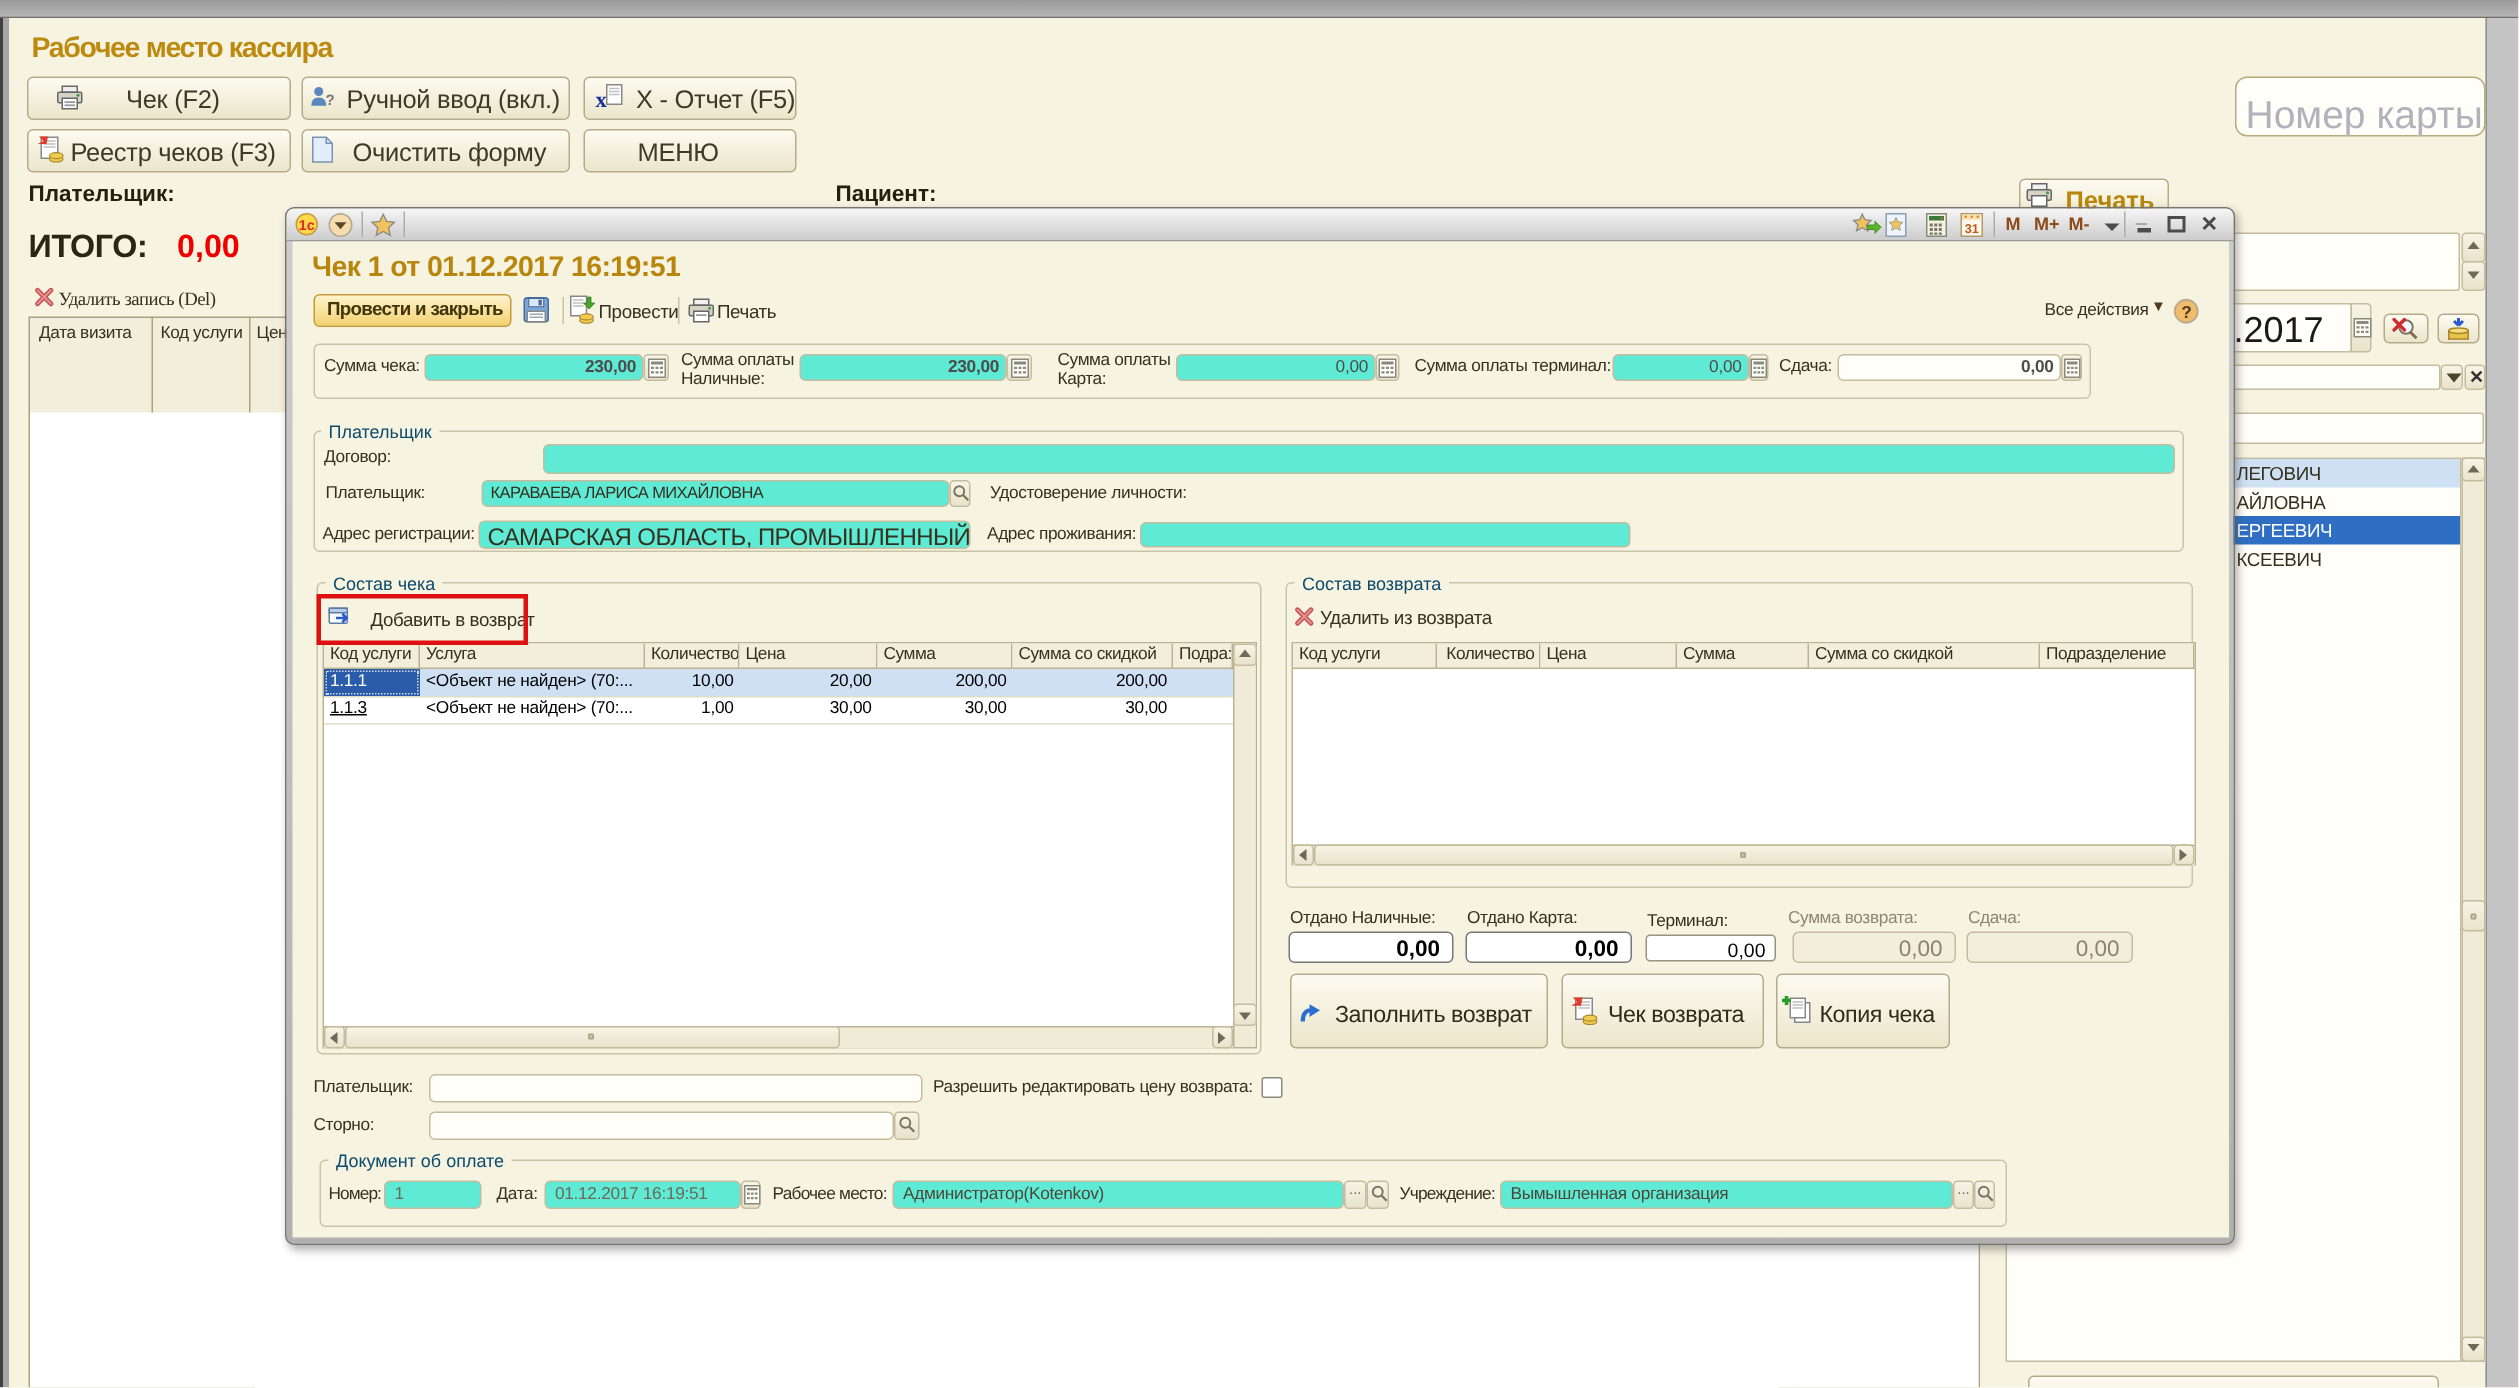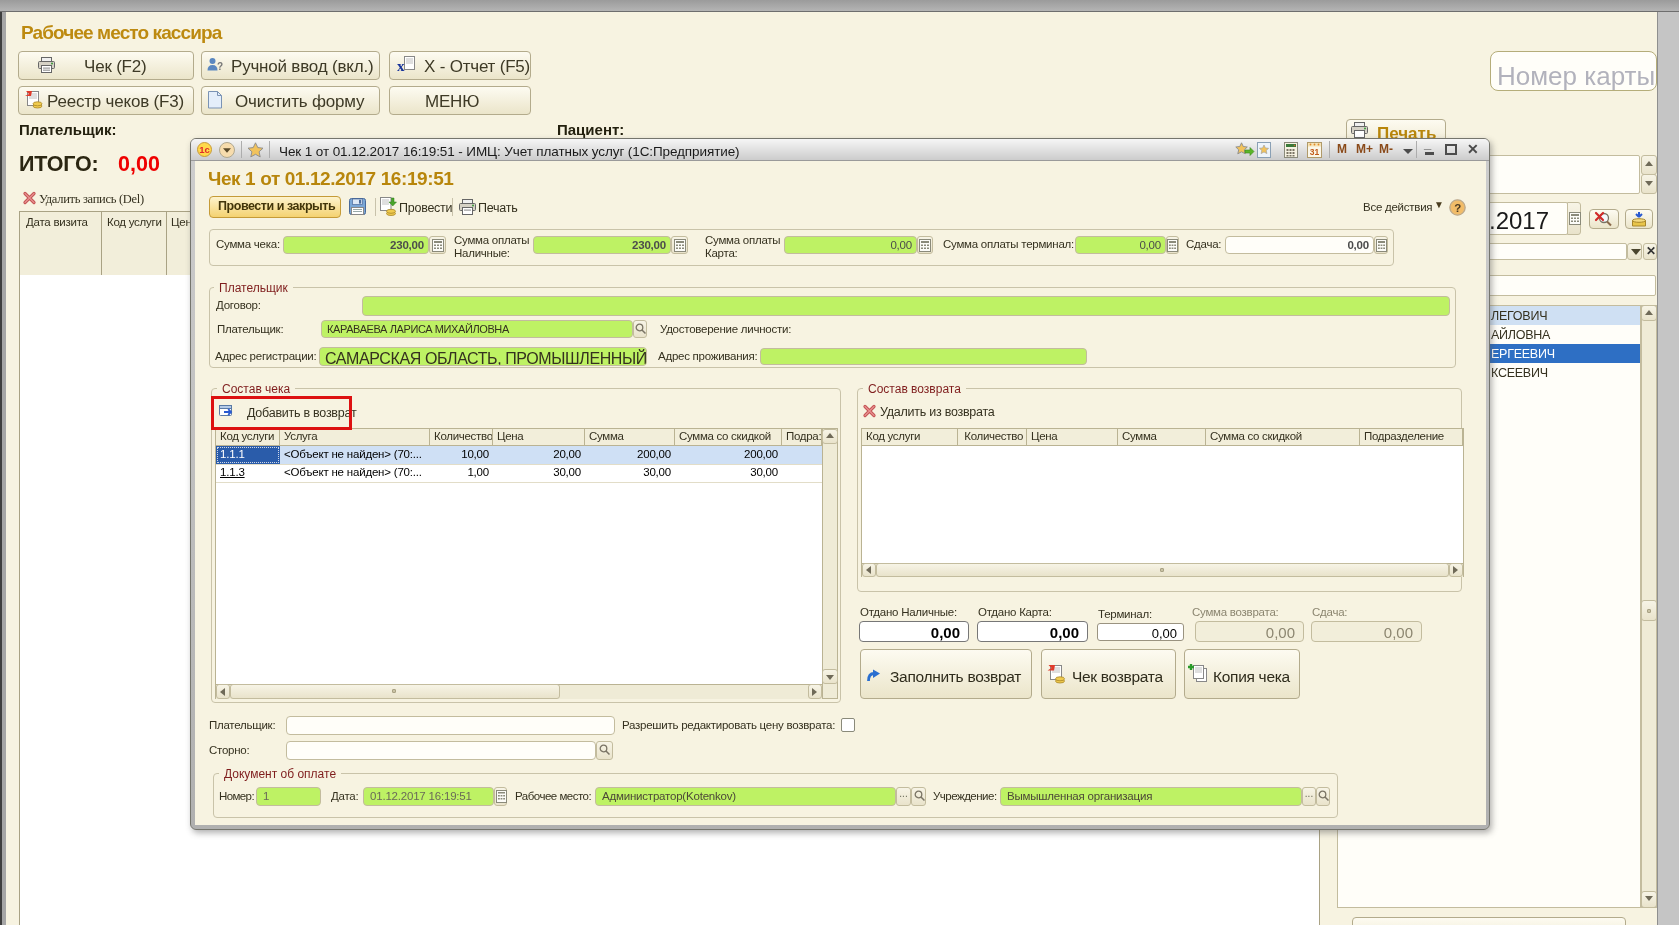--- a/index.html
+++ b/index.html
@@ -2,25 +2,25 @@
 <html><head>
 <meta charset="utf-8">
 <style>
 html,body{margin:0;padding:0;}
 #root{position:relative;width:1679px;height:925px;background:#f7f3e1;overflow:hidden;
   font-family:"Liberation Sans",sans-serif;}
 .a{position:absolute;}
 .lab{position:absolute;font-size:11.5px;letter-spacing:-0.25px;color:#35311f;white-space:nowrap;}
 .glab{position:absolute;font-size:11.5px;letter-spacing:-0.25px;color:#8c8670;white-space:nowrap;}
 .b17{position:absolute;font-size:17px;letter-spacing:-0.2px;color:#3e3a26;white-space:nowrap;}
-.fld{position:absolute;background:#bef264;border:1px solid #c3bc9e;border-radius:4px;box-sizing:border-box;font-size:11.5px;letter-spacing:-0.2px;color:#35311f;white-space:nowrap;overflow:hidden;}
+.fld{position:absolute;background:#5eead4;border:1px solid #c3bc9e;border-radius:4px;box-sizing:border-box;font-size:11.5px;letter-spacing:-0.2px;color:#35311f;white-space:nowrap;overflow:hidden;}
 .wfld{position:absolute;background:#fffef9;border:1px solid #c3bc9e;border-radius:4px;box-sizing:border-box;font-size:11.5px;letter-spacing:-0.2px;color:#35311f;white-space:nowrap;overflow:hidden;}
 .btn{position:absolute;background:linear-gradient(#fdfbf1,#ebe5ca);border:1px solid #b3ab8c;border-radius:4px;box-sizing:border-box;color:#3e3a26;}
 .gb{position:absolute;border:1px solid #c9c3a9;border-radius:4px;box-sizing:border-box;}
-.gbl{position:absolute;background:#f7f3e1;padding:0 5px;font-size:12px;color:#7f1d1d;white-space:nowrap;}
+.gbl{position:absolute;background:#f7f3e1;padding:0 5px;font-size:12px;color:#0c4a6e;white-space:nowrap;}
 .th{position:absolute;background:#f2eeda;border-right:1px solid #bab393;border-bottom:1px solid #bab393;box-sizing:border-box;font-size:11.5px;letter-spacing:-0.3px;color:#35311f;padding:1px 0 0 4px;white-space:nowrap;overflow:hidden;}
 .cell{position:absolute;box-sizing:border-box;font-size:11.5px;letter-spacing:-0.2px;padding:2px 4px 0 4px;white-space:nowrap;overflow:hidden;}
 .num{text-align:right;}
 .calcbtn{position:absolute;background:linear-gradient(#f7f4e6,#e9e3cb);border:1px solid #c3bc9e;border-radius:3px;box-sizing:border-box;}
 svg{position:absolute;overflow:visible;}
 .tu{position:absolute;width:0;height:0;border-left:4px solid transparent;border-right:4px solid transparent;border-bottom:5px solid #6f6a58;}
 .td{position:absolute;width:0;height:0;border-left:4px solid transparent;border-right:4px solid transparent;border-top:5px solid #6f6a58;}
 .tl{position:absolute;width:0;height:0;border-top:4px solid transparent;border-bottom:4px solid transparent;border-right:5px solid #6f6a58;}
 .trr{position:absolute;width:0;height:0;border-top:4px solid transparent;border-bottom:4px solid transparent;border-left:5px solid #6f6a58;}
 .grip{position:absolute;width:4px;height:4px;background:#c9c2a4;border:1px solid #a9a284;border-radius:1px;box-sizing:border-box;}
@@ -170,21 +170,20 @@
 <div class="td" style="left:1631px;top:249px;border-left-width:5px;border-right-width:5px;border-top-width:6px;border-top-color:#4a452e;"></div>
 <div class="a" style="left:1646px;top:244px;font-size:12px;font-weight:bold;color:#333;">✕</div>
 <div class="tu" style="left:1645px;top:310px;"></div>
 <div class="grip" style="left:1647px;top:609px;"></div>
 <div class="td" style="left:1645px;top:896px;"></div>
 
 <div class="a" style="left:190px;top:138px;width:1300px;height:692px;background:linear-gradient(#cdcdcd,#b0b0b0);border:1px solid #75756d;border-radius:6px;box-shadow:2px 3px 6px rgba(80,80,80,.45);box-sizing:border-box;"></div>
 <div class="a" style="left:191px;top:139px;width:1298px;height:22px;background:linear-gradient(#f6f6f6,#cccccc);border-bottom:1px solid #9a9a9a;border-radius:5px 5px 0 0;box-sizing:border-box;"></div>
 <div class="a" style="left:195px;top:161px;width:1291px;height:664px;background:#f7f3e1;"></div>
 
-<div class="a" style="left:279px;top:144px;font-size:13.5px;letter-spacing:-0.1px;color:#1a1a1a;white-space:nowrap;">Чек 1 от 01.12.2017 16:19:51 - ИМЦ: Учет платных услуг  (1С:Предприятие)</div>
 <div class="a" style="left:241px;top:141px;width:1px;height:17px;background:#adadad;"></div>
 <div class="a" style="left:269px;top:141px;width:1px;height:17px;background:#adadad;"></div>
 <div class="a" style="left:1329px;top:141px;width:1px;height:17px;background:#adadad;"></div>
 <div class="a" style="left:1416px;top:141px;width:1px;height:17px;background:#adadad;"></div>
 <div class="a" style="left:1337px;top:142px;font-size:12px;font-weight:bold;color:#8a4a1a;">M</div>
 <div class="a" style="left:1356px;top:142px;font-size:12px;font-weight:bold;color:#8a4a1a;">M+</div>
 <div class="a" style="left:1379px;top:142px;font-size:12px;font-weight:bold;color:#8a4a1a;">M-</div>
 <div class="a" style="left:1424px;top:136px;font-size:13px;font-weight:bold;color:#4a4a4a;">_</div>
 <div class="a" style="left:1467px;top:141px;font-size:14px;font-weight:bold;color:#4a4a4a;">✕</div>
 

